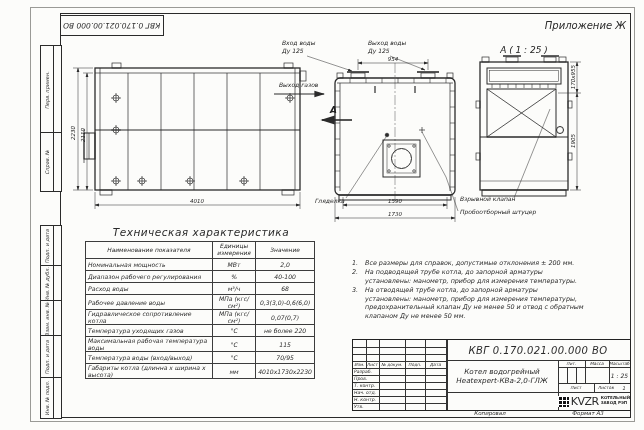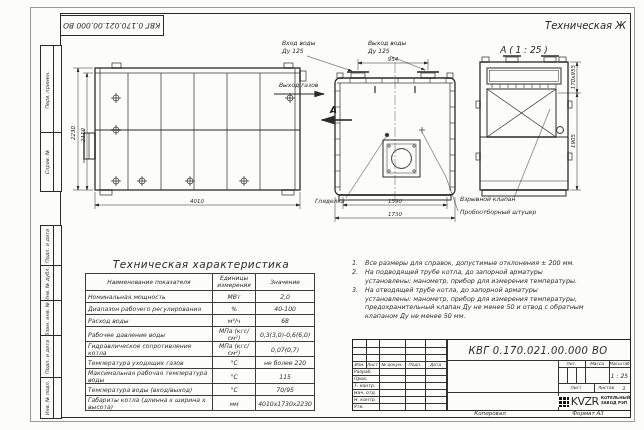--- a/index.html
+++ b/index.html
@@ -12,21 +12,21 @@
   .vcell .vtext{position:absolute;left:6px;top:50%;transform:translate(-50%,-50%) rotate(-90deg);
                 white-space:nowrap;font-size:5px;color:#333;}
   .docbox{position:absolute;left:60px;top:15px;width:102px;height:19px;border:1.6px solid #2a2a2a;
           display:flex;align-items:center;justify-content:center;background:#fcfcfa;}
   .docbox span{transform:rotate(180deg);font-size:7.5px;white-space:nowrap;}
   .appendix{position:absolute;left:470px;top:20px;width:156px;text-align:right;font-size:10px;}
   svg{position:absolute;left:60px;top:13px;}
   svg .lines{stroke:#2b2b2b;fill:none;stroke-width:0.7;}
   svg text{fill:#222;stroke:none;font-style:italic;font-family:"DejaVu Sans",sans-serif;}
   
-  .spec{position:absolute;left:85px;top:226px;width:232px;margin-top:32px;}
+  .spec{position:absolute;left:85px;top:226px;width:232px;}
   .spec .spec-title{text-align:center;font-size:10.5px;letter-spacing:.5px;}
   .spec table{border-collapse:collapse;margin-top:3px;width:230px;}
   .spec th,.spec td{border:1px solid #3c3c3c;font-weight:normal;font-size:6.1px;padding:0 2px;line-height:1.15;}
   .spec th{height:16px;text-align:center;font-size:5.9px;}
   .spec td{height:11px;text-align:center;}
   .spec td.nm{text-align:left;}
   
   .notes{position:absolute;left:352px;top:259px;width:232px;font-size:6.4px;line-height:1.32;}
   .note{display:flex;margin-bottom:1px;}
   .note .n{width:10px;flex:none;}
@@ -85,21 +85,21 @@
   </div>
   <div class="vcell" style="top:377px;height:40px;">
     <div class="vline"></div>
     <span class="vtext">Инв. № подл.</span>
   </div>
 
   <div class="docbox">
     <span>КВГ 0.170.021.00.000 ВО</span>
   </div>
 
-  <div class="appendix">Техническая Ж</div>
+  <div class="appendix">Приложение Ж</div>
 
   <svg width="570" height="217" viewBox="0 0 570 217">
     <defs>
       <marker id="arr" markerWidth="9" markerHeight="8" refX="8" refY="4" orient="auto-start-reverse">
         <path d="M0,1.2 L9,4 L0,6.8 z" fill="#2b2b2b"></path>
       </marker>
     </defs>
 
     <g class="lines">
       <rect x="35" y="55" width="205" height="122" stroke-width="1.3"></rect>
@@ -385,20 +385,24 @@
 
     <div class="rowlab" style="top:28px;">Разраб.</div>
     <div class="rowlab" style="top:35px;">Пров.</div>
     <div class="rowlab" style="top:42px;">Т. контр.</div>
     <div class="rowlab" style="top:49px;">Нач. отд.</div>
     <div class="rowlab" style="top:56px;">Н. контр.</div>
     <div class="rowlab" style="top:63px;">Утв.</div>
 
     <div class="docnum">КВГ 0.170.021.00.000 ВО</div>
 
+    <div class="prod">
+      <span>Котел водогрейный</span>
+      <span>Heatexpert-КВа-2,0-ГЛЖ</span>
+    </div>
 
     <div class="cell small" style="left:205px;top:20px;width:27px;height:7px;">Лит.</div>
     <div class="cell small" style="left:232px;top:20px;width:24px;height:7px;">Масса</div>
     <div class="cell small" style="left:256px;top:20px;width:21px;height:7px;">Масштаб</div>
     <div class="cell" style="left:256px;top:27px;width:21px;height:16px;font-size:6px;">1 : 25</div>
 
     <div class="cell small" style="left:205px;top:43px;width:36px;height:9px;">Лист</div>
     <div class="cell small" style="left:241px;top:43px;width:24px;height:9px;">Листов</div>
     <div class="cell" style="left:265px;top:43px;width:12px;height:9px;font-size:5px;">1</div>
 

